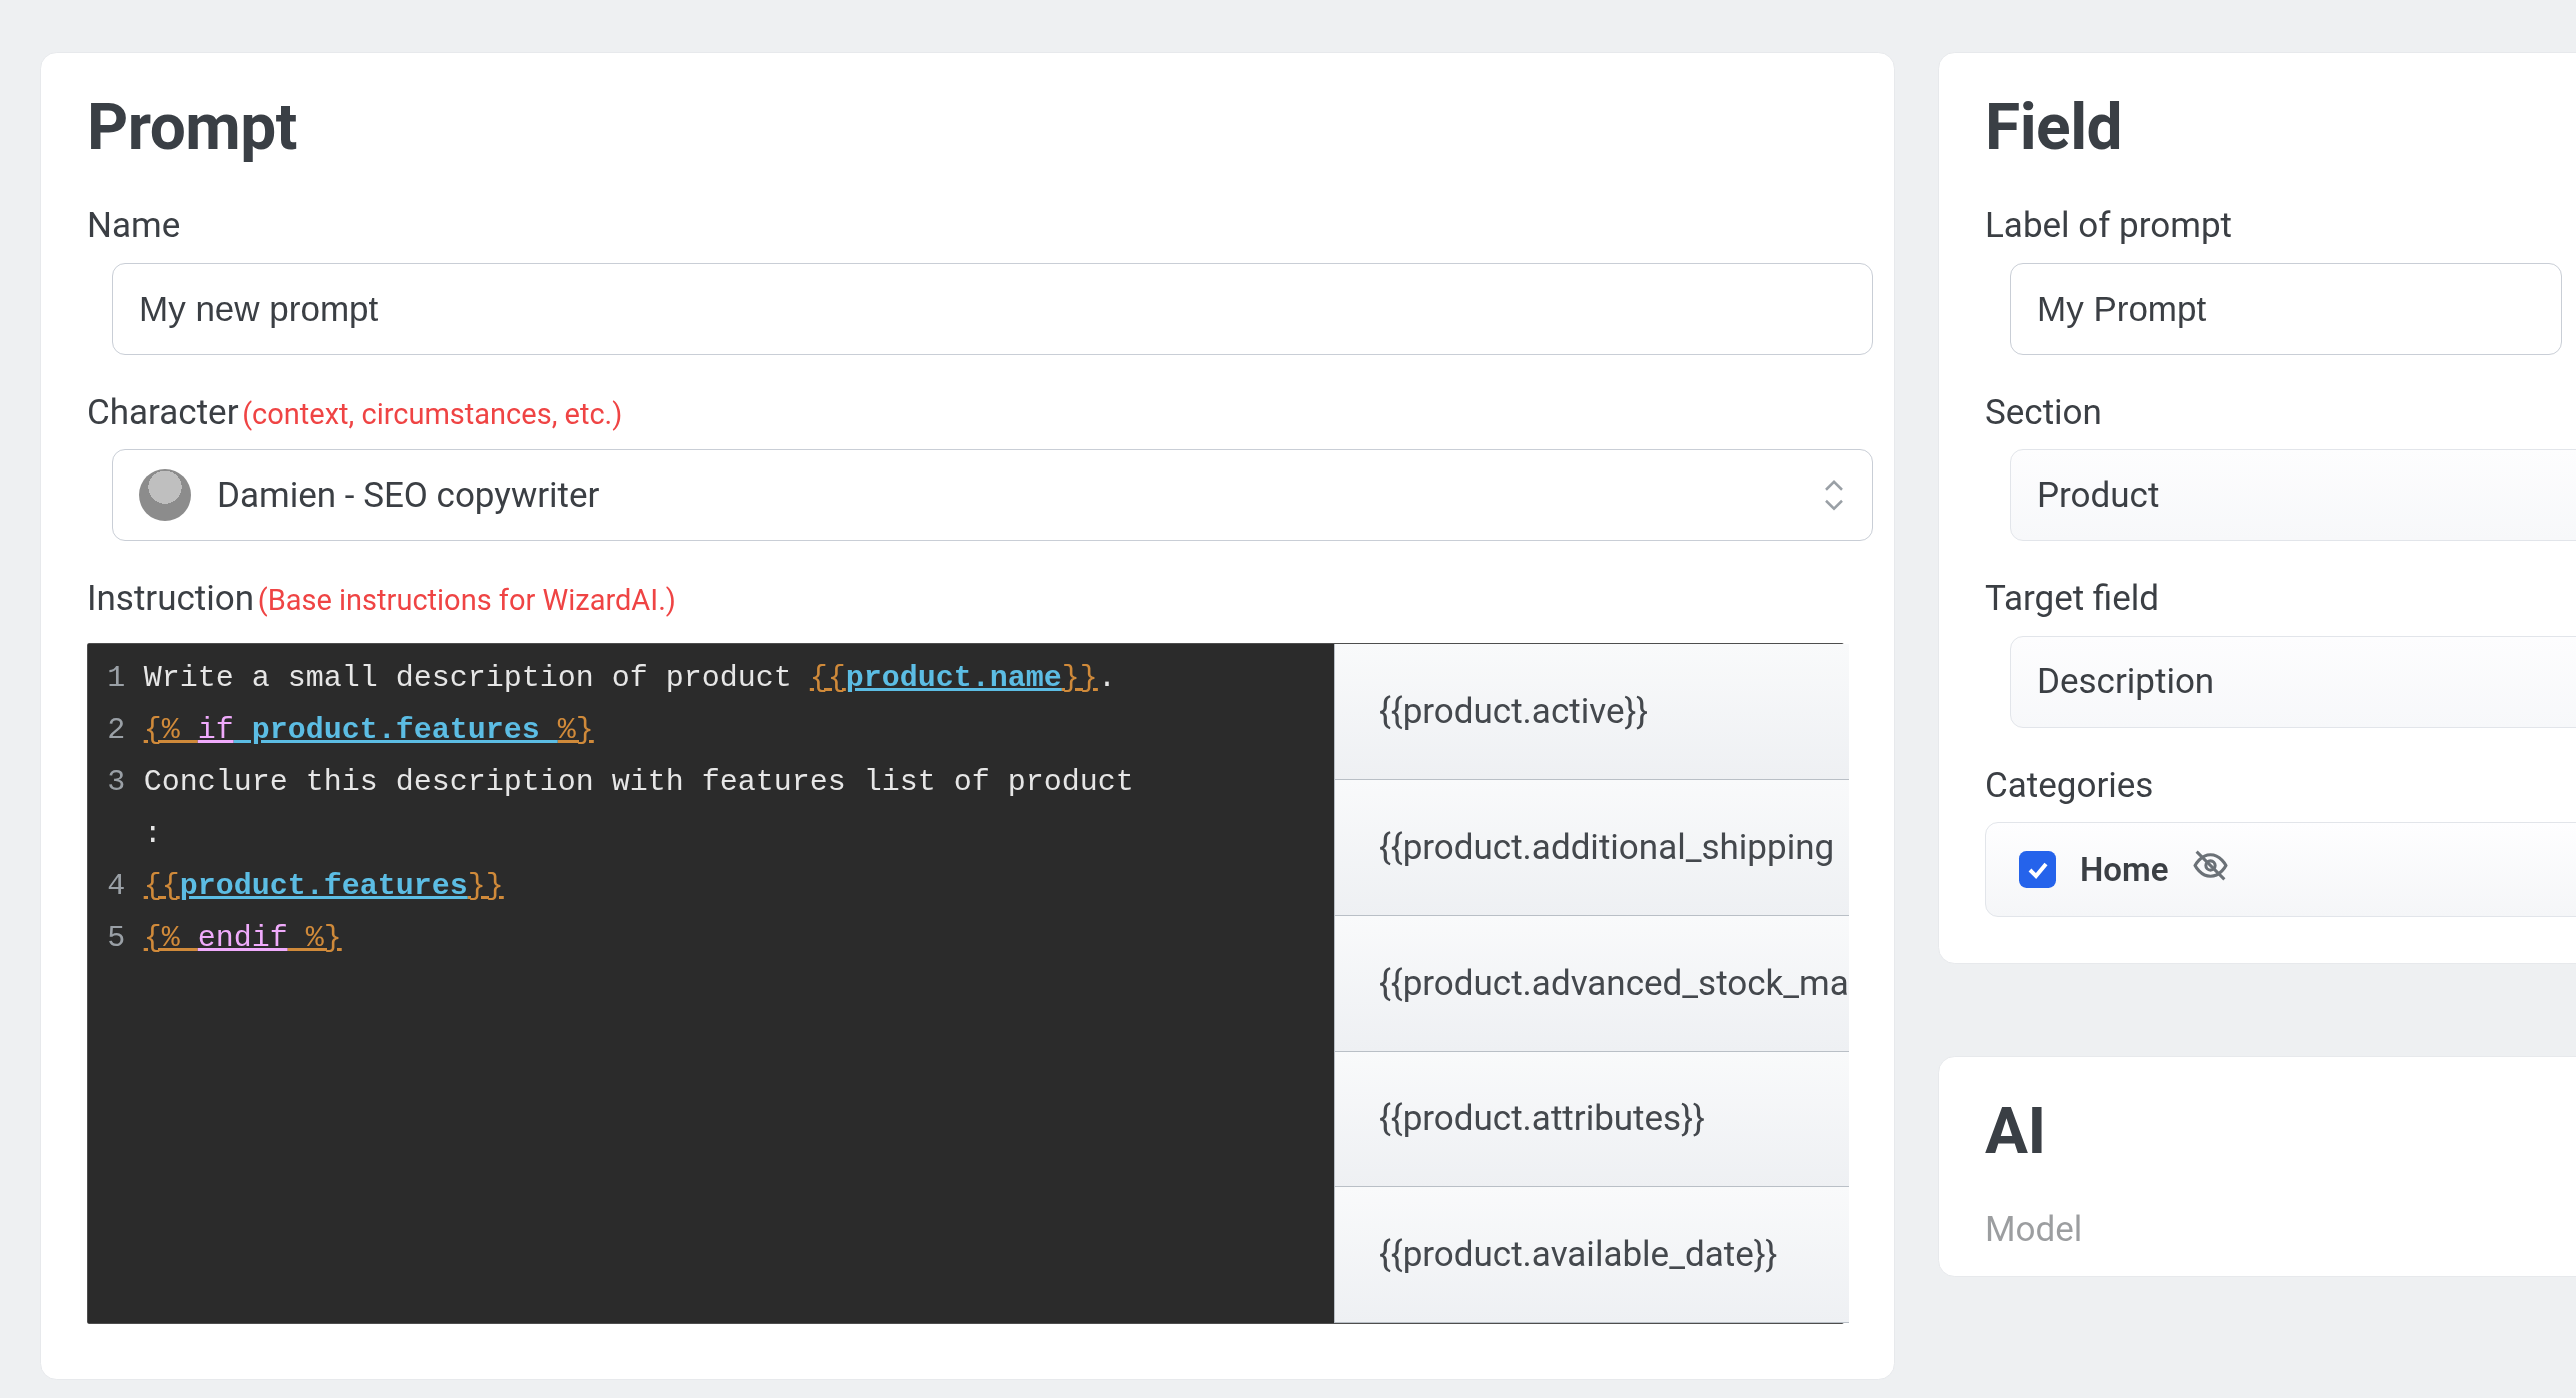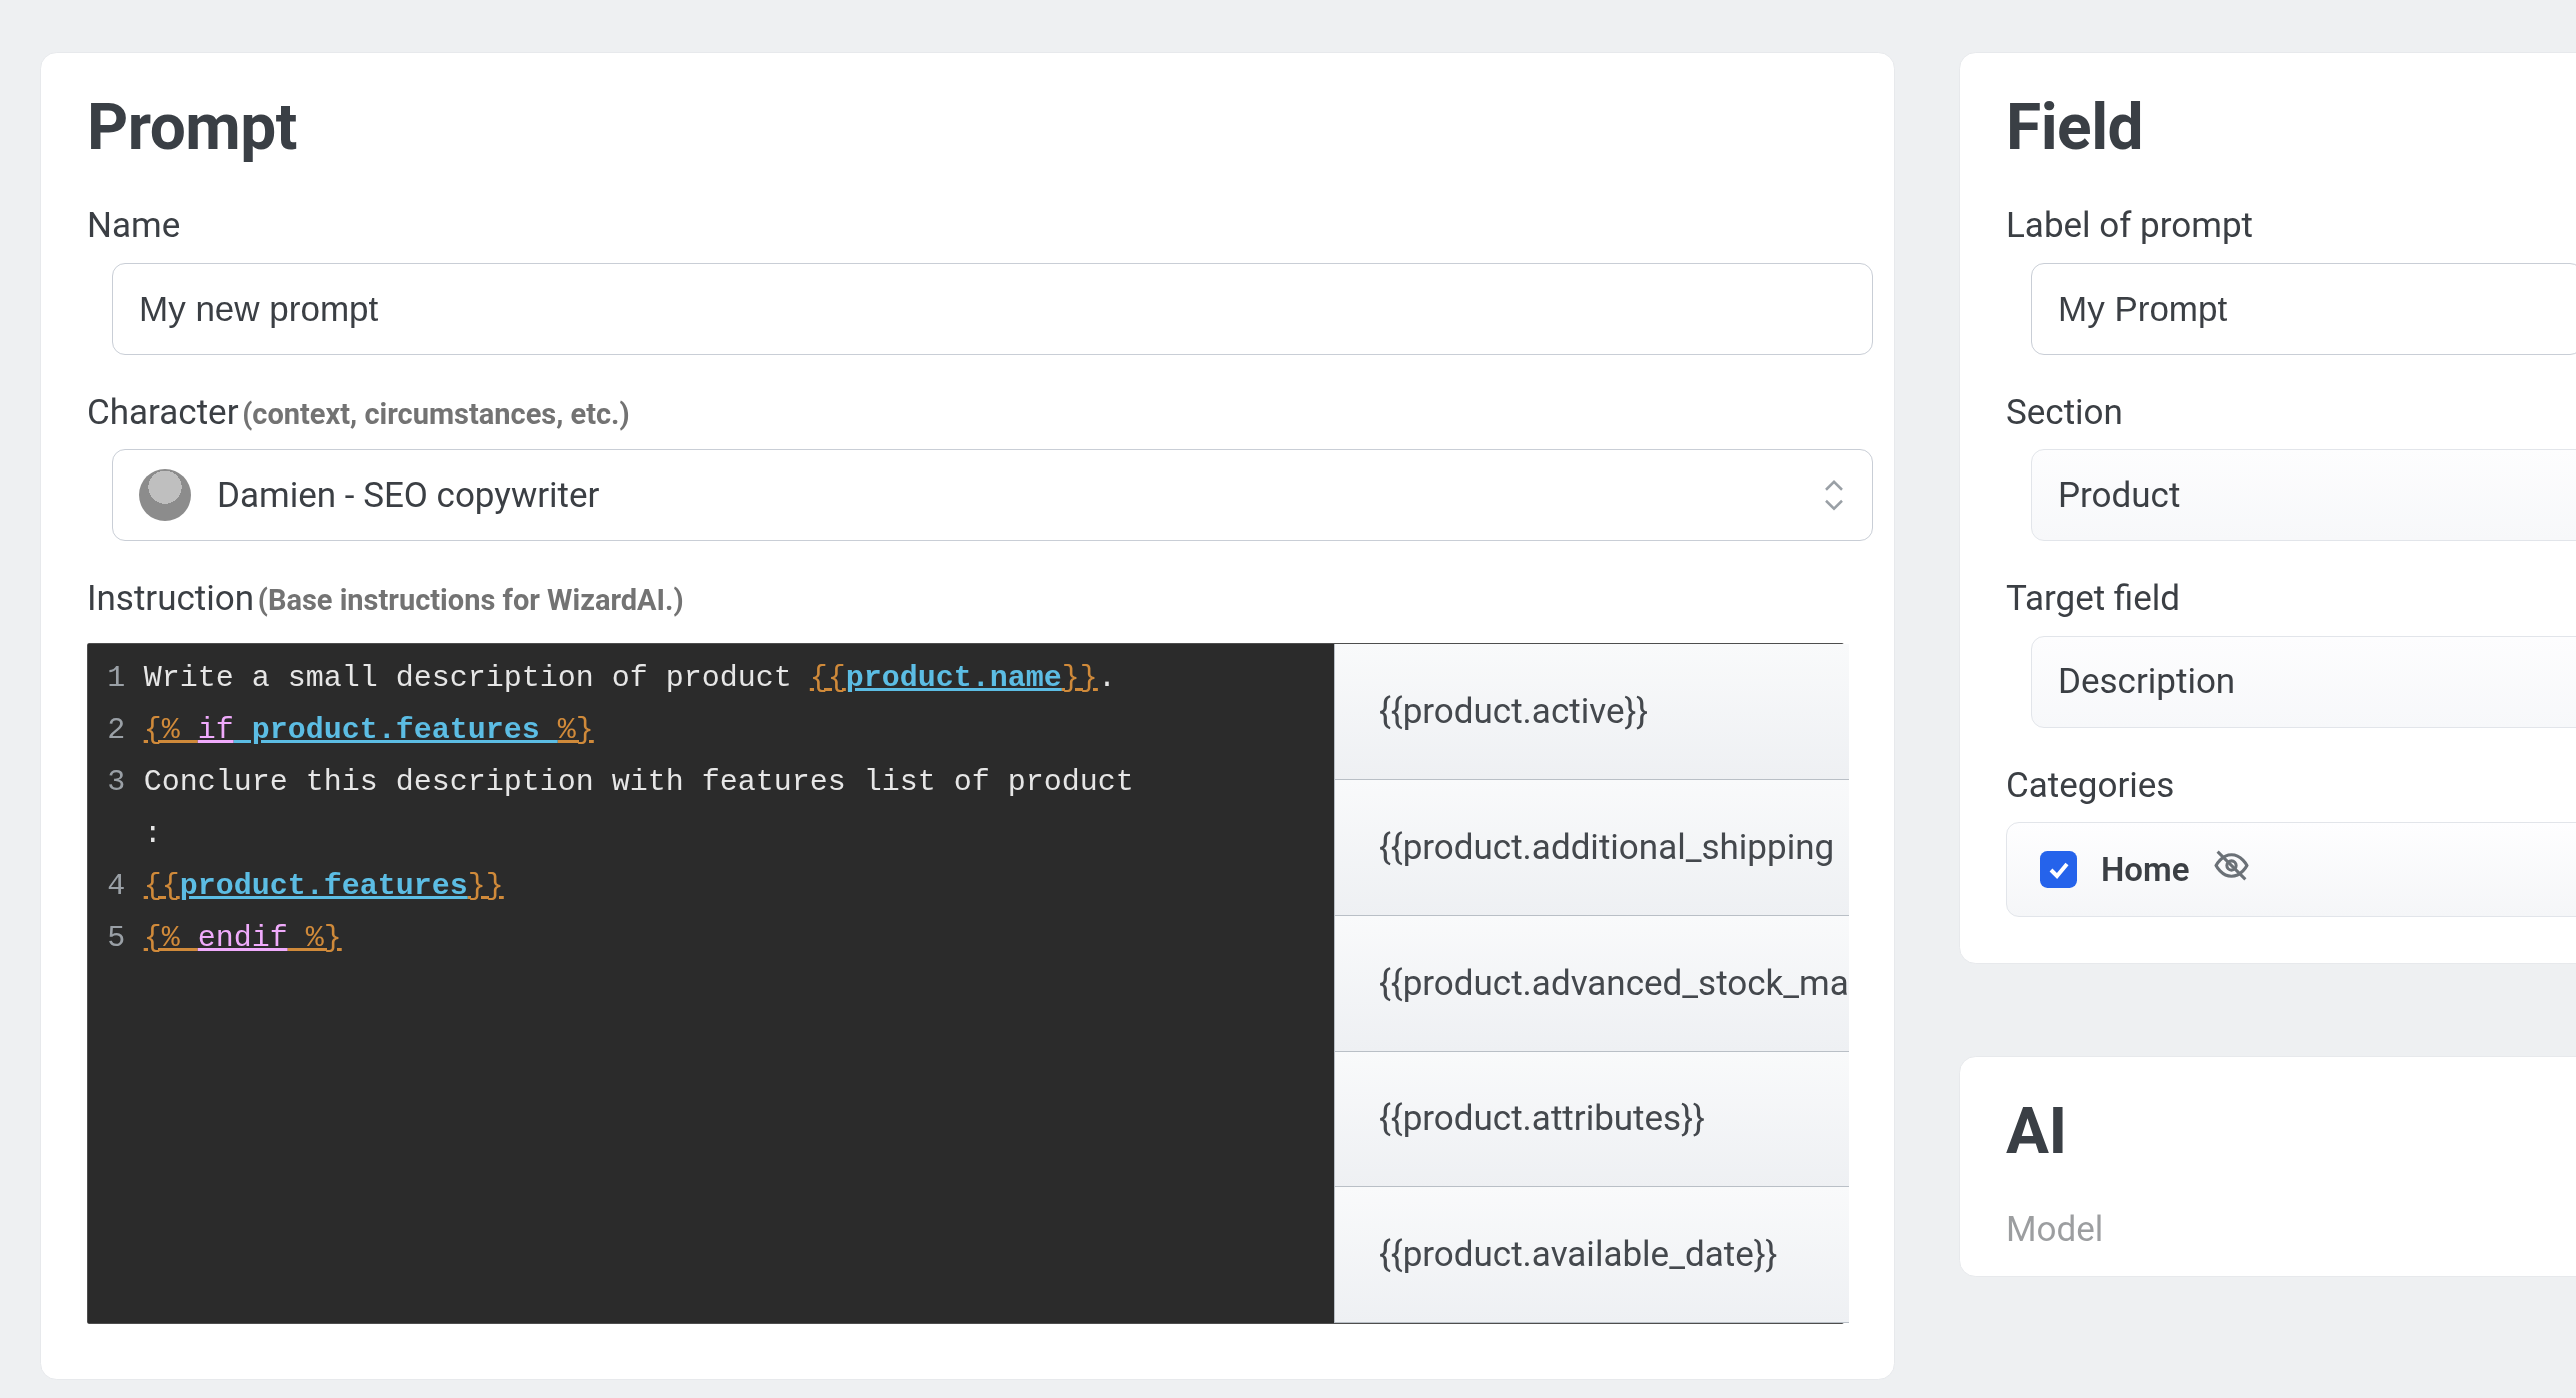--- a/index.html
+++ b/index.html
@@ -6,21 +6,21 @@
     body {
       font-family: -apple-system, BlinkMacSystemFont, "Segoe UI", Roboto, Helvetica, Arial, sans-serif;
       background: #eef0f2;
       width: 2576px;
       height: 1398px;
       overflow: hidden;
       transform-origin: top left;
     }
     .layout {
       display: flex;
-      gap: 64px;
+      gap: 43px;
       padding: 52px 0 0 40px;
     }
     .panel {
       background: #fff;
       border: 0.9px solid #e7e9ec;
       border-radius: 16.6px;
       padding: 37px 46px 46px 46px;
     }
     .panel-left {
       width: 1855px;
@@ -41,22 +41,22 @@
     .field-group { margin-bottom: 37px; }
     .label {
       font-size: 35px;
       font-weight: 400;
       color: #3b3f44;
       margin-bottom: 16.6px;
       display: inline-block;
     }
     .label-hint {
       font-size: 29px;
-      color: #737373;
-      font-weight: 700;
+      color: #ef4444;
+      font-weight: 400;
     }
     input.text-input, .select-box, .readonly-box {
       width: 100%;
       height: 92px;
       border: 1.8px solid #c9ced6;
       border-radius: 13px;
       font-size: 35px;
       color: #3b3f44;
       padding: 0 26px;
       background: #fff;

